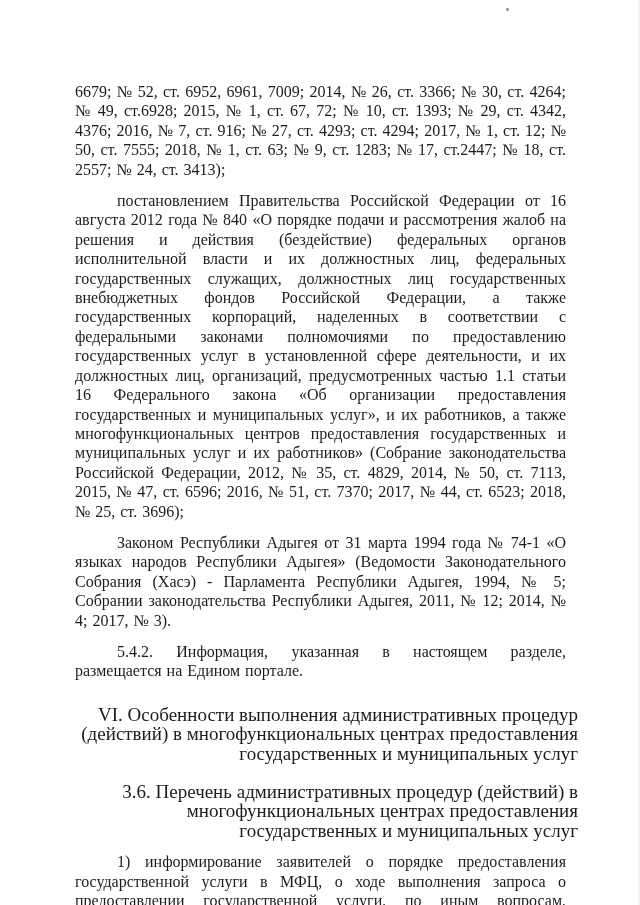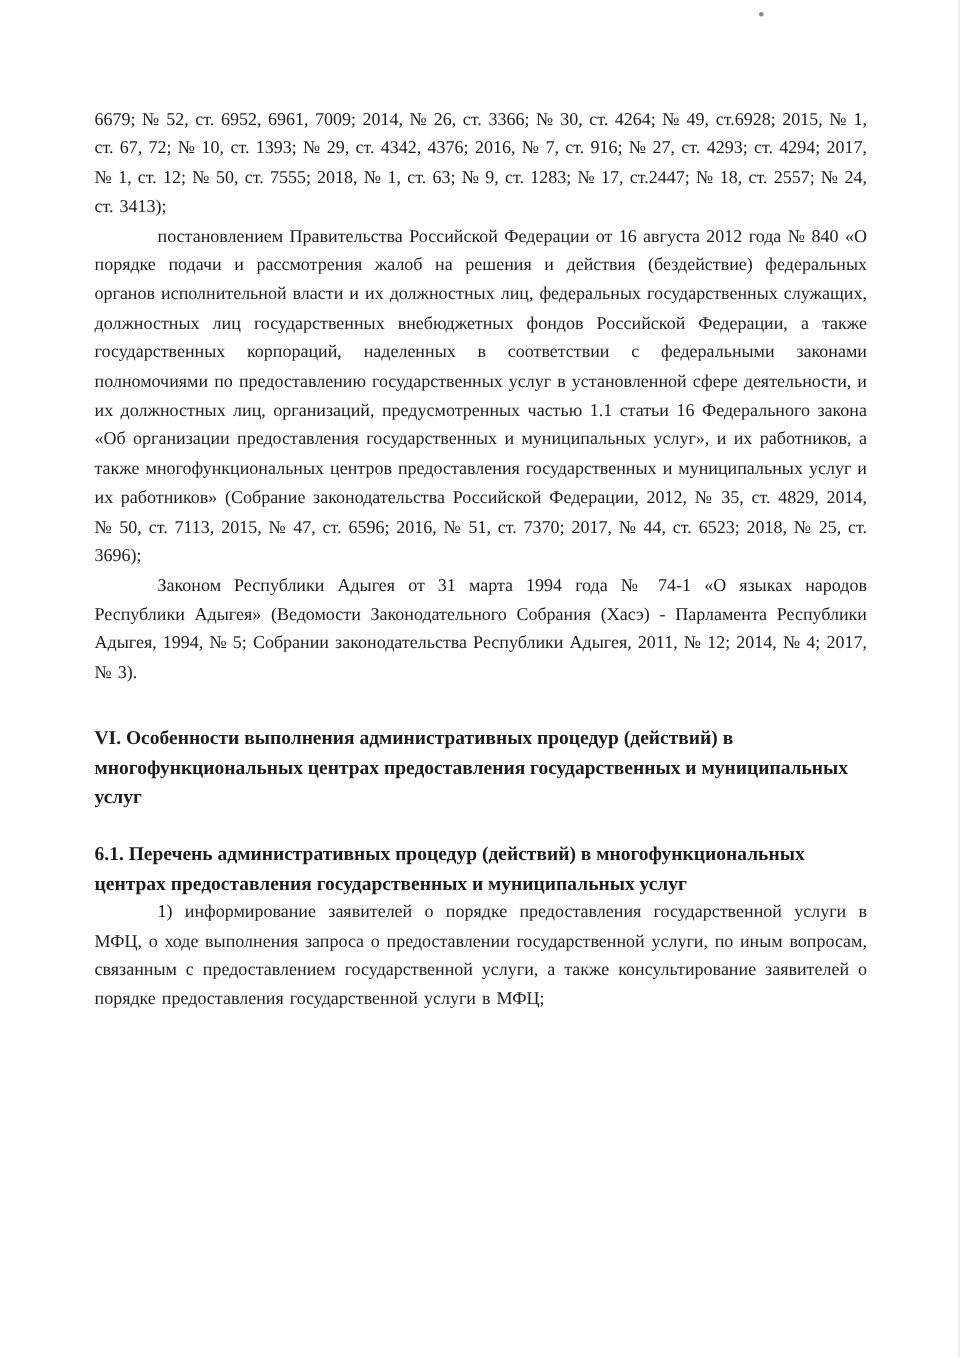--- a/index.html
+++ b/index.html
@@ -19,36 +19,36 @@
     position: absolute;
     top: 0;
     left: 0;
     width: 640px;
     height: 905px;
     box-sizing: border-box;
     padding: 70px 62px 0 63px;
     background: #ffffff;
   }
   .para {
-    margin: 0;
-    font-size: 12px;
+    margin: 12px;
+    font-size: 16px;
     line-height: 19.4px;
     text-align: justify;
     text-indent: 42px;
     word-spacing: 1px;
   }
   .para.no-indent {
     text-indent: 0;
   }
   .heading {
     margin: 0;
-    font-size: 13px;
+    font-size: 19px;
     line-height: 19.4px;
-    font-weight: bold;
-    text-align: left;
+    font-weight: normal;
+    text-align: right;
   }
   .heading.h-main {
     margin-top: 24px;
   }
   .heading.h-sub {
     margin-top: 19px;
   }
   .after-headings {
     margin-top: 20px;
   }
@@ -77,22 +77,23 @@
 
   <span class="scan-speck"></span>
   <span class="scan-edge"></span>
 
   <p class="para no-indent">6679; № 52, ст. 6952, 6961, 7009; 2014, № 26, ст. 3366; № 30, ст. 4264; № 49, ст.6928; 2015, № 1, ст. 67, 72; № 10, ст. 1393; № 29, ст. 4342, 4376; 2016, № 7, ст. 916; № 27, ст. 4293; ст. 4294; 2017, № 1, ст. 12; № 50, ст. 7555; 2018, № 1, ст. 63; № 9, ст. 1283; № 17, ст.2447; № 18, ст. 2557; № 24, ст. 3413);</p>
 
   <p class="para">постановлением Правительства Российской Федерации от 16 августа 2012 года № 840 «О порядке подачи и рассмотрения жалоб на решения и действия (бездействие) федеральных органов исполнительной власти и их должностных лиц, федеральных государственных служащих, должностных лиц государственных внебюджетных фондов Российской Федерации, а также государственных корпораций, наделенных в соответствии с федеральными законами полномочиями по предоставлению государственных услуг в установленной сфере деятельности, и их должностных лиц, организаций, предусмотренных частью 1.1 статьи 16 Федерального закона «Об организации предоставления государственных и муниципальных услуг», и их работников, а также многофункциональных центров предоставления государственных и муниципальных услуг и их работников» (Собрание законодательства Российской Федерации, 2012, № 35, ст. 4829, 2014, № 50, ст. 7113, 2015, № 47, ст. 6596; 2016, № 51, ст. 7370; 2017, № 44, ст. 6523; 2018, № 25, ст. 3696);</p>
 
   <p class="para">Законом Республики Адыгея от 31 марта 1994 года № 74-1 «О языках народов Республики Адыгея» (Ведомости Законодательного Собрания (Хасэ) - Парламента Республики Адыгея, 1994, № 5; Собрании законодательства Республики Адыгея, 2011, № 12; 2014, № 4; 2017, № 3).</p>
 
+  <p class="para">5.4.2. Информация, указанная в настоящем разделе, размещается на Едином портале.</p>
 
   <h2 class="heading h-main">VI. Особенности выполнения административных процедур (действий) в многофункциональных центрах предоставления государственных и муниципальных услуг</h2>
 
-  <h3 class="heading h-sub">6.1. Перечень административных процедур (действий) в многофункциональных центрах предоставления государственных и муниципальных услуг</h3>
+  <h3 class="heading h-sub">3.6. Перечень административных процедур (действий) в многофункциональных центрах предоставления государственных и муниципальных услуг</h3>
 
 
   <p class="para">1) информирование заявителей о порядке предоставления государственной услуги в МФЦ, о ходе выполнения запроса о предоставлении государственной услуги, по иным вопросам, связанным с предоставлением государственной услуги, а также консультирование заявителей о порядке предоставления государственной услуги в МФЦ;</p>
 
 
 </div>
 
 </body></html>

